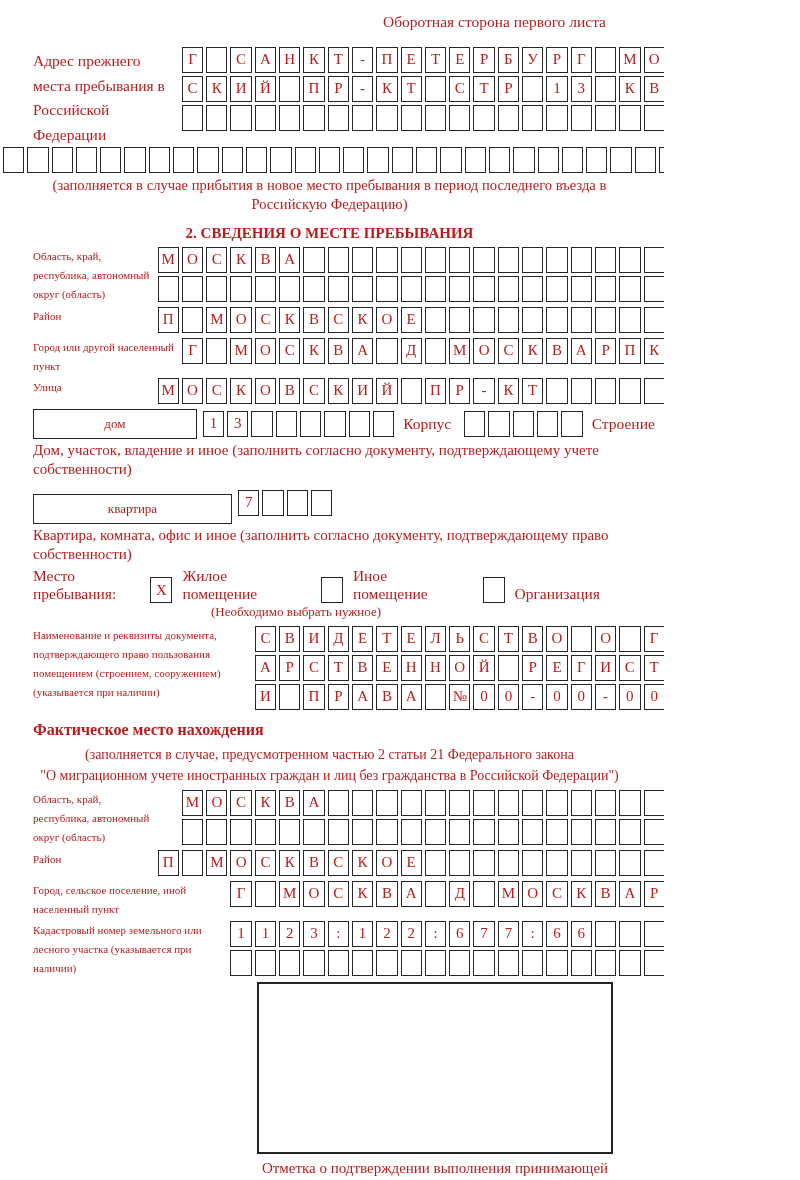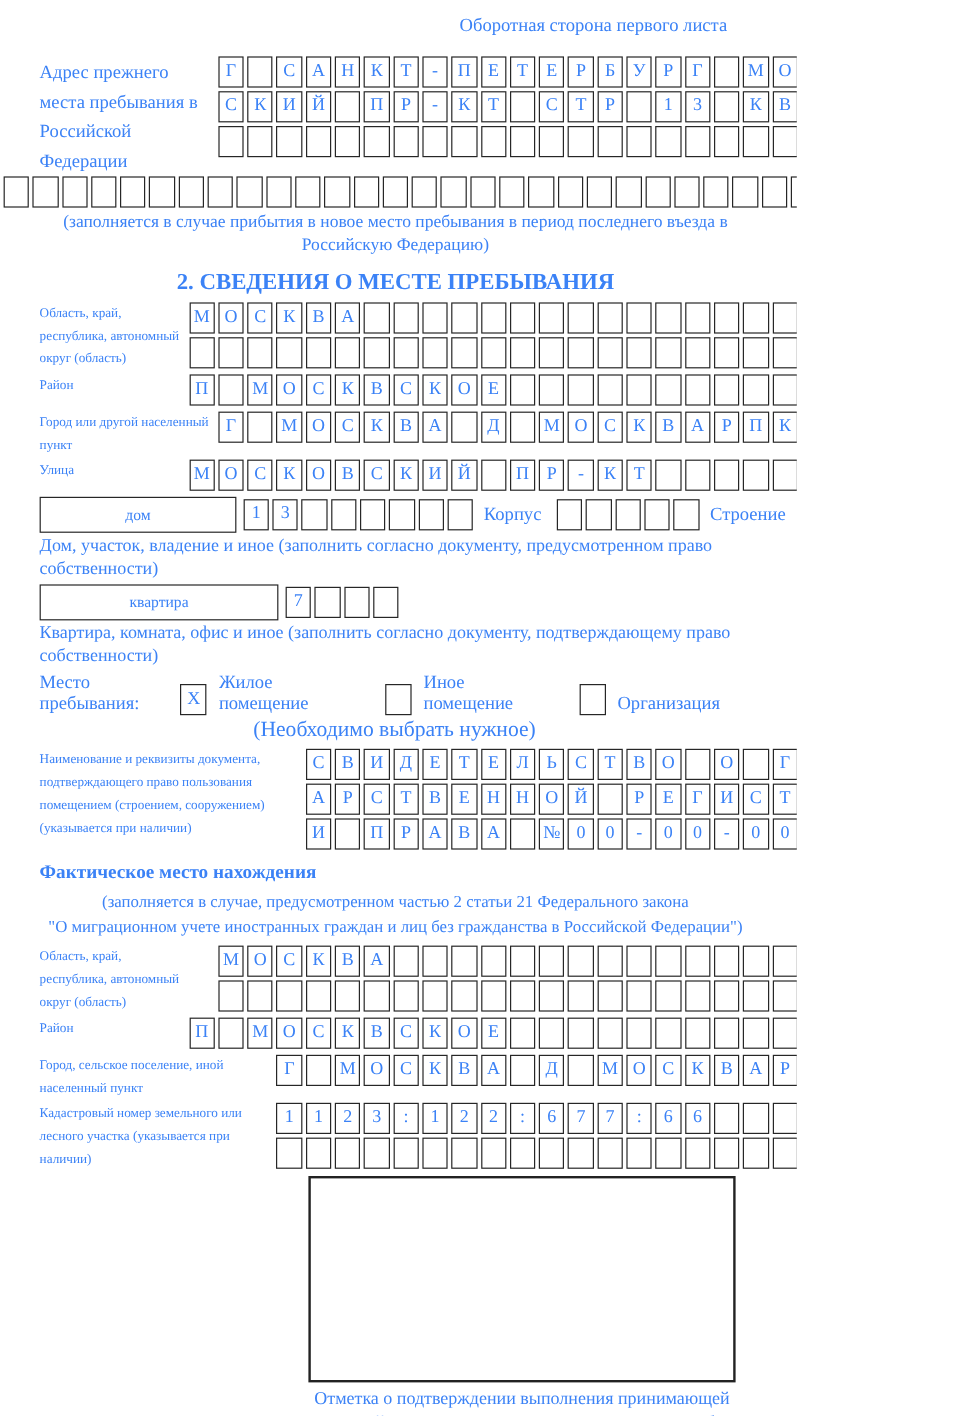--- a/index.html
+++ b/index.html
@@ -1,18 +1,18 @@
 <!DOCTYPE html>
 <html><head>
 <meta charset="utf-8">
 <style>
   html,body{margin:0;padding:0;background:#fff;}
   .page{
     width:664px;height:1180px;box-sizing:border-box;overflow:hidden;
-    background:#fff;color:#3b82f6;position:relative;
+    background:#fff;color:#b91c1c;position:relative;
     font-family:"Liberation Serif","DejaVu Serif",serif;
     padding:13px 38px 0 33px;
   }
   .corner{text-align:right;font-size:15.5px;padding-right:20px;margin-bottom:16px;}
   .row{display:flex;align-items:flex-start;width:729px;}
   .lbl{font-size:11px;line-height:19px;}
   .lbl-top{width:140px;font-size:15.5px;line-height:24.5px;padding-top:2px;}
   .lbl-oblast{width:120px;}
   .lbl-gorod{width:150px;}
   .lbl-wide{width:196px;}
@@ -21,36 +21,36 @@
   .cells{display:flex;gap:3px;margin-bottom:3px;margin-left:auto;}
   .cellcol .cells{margin-left:0;}
   .cell{
     flex:0 0 auto;width:21.3px;height:26px;box-sizing:border-box;
     border:1.7px solid #262626;text-align:center;line-height:23px;
     font-size:15px;font-family:"Liberation Serif",serif;
   }
   .fullrow{margin-left:-30px;width:750px;}
   .caption{font-size:14.6px;line-height:19px;}
   .caption.center{text-align:center;margin:1px 0 3px 0;}
-  .h2{font-weight:bold;text-align:center;font-size:19px;margin:11px 0 5px 0;}
+  .h2{font-weight:bold;text-align:center;font-size:15px;margin:11px 0 5px 0;}
   .mb2{margin-bottom:2px;}
   .domrow{display:flex;align-items:center;width:729px;margin:1px 0 2px 0;}
   .wide-box{height:30px;box-sizing:border-box;border:1.9px solid #262626;
     display:flex;align-items:center;justify-content:center;font-size:13px;}
   .box-dom{width:164px;}
-  .box-kv{width:199px;}
+  .box-kv{width:199px;margin-top:12px;}
   .inline-lbl{font-size:15.5px;padding:0 7px 0 9px;white-space:nowrap;}
   .domrow .cells{margin-left:6px;margin-bottom:0;}
   .capline{font-size:15px;line-height:19px;margin:2px 0 3px 0;}
   .mesto{display:flex;align-items:flex-end;margin:3px 0 1px 0;font-size:15.5px;}
   .checkbox{width:22px;height:26px;box-sizing:border-box;border:1.7px solid #262626;
     display:inline-flex;align-items:center;justify-content:center;
     font-size:15px;margin:0 10px 0 8px;flex:0 0 auto;}
   .mesto .optlbl{margin-right:26px;}
-  .choose-note{font-size:18px;margin:0 0 6px 178px;}
+  .choose-note{font-size:13px;margin:0 0 6px 178px;}
   .fact-head{font-weight:bold;font-size:16px;margin:8px 0 6px 0;}
   .fact-cap{text-align:center;font-size:14px;line-height:20.5px;}
   .stamp-wrap{width:374px;margin-left:auto;margin-right:4px;margin-top:3px;}
   .stamp-box{width:356px;height:172px;box-sizing:border-box;border:2px solid #222;margin:0 auto;}
   .stamp-cap{text-align:center;font-size:15px;line-height:19.5px;margin-top:5px;}
   .gap4{height:4px;}
 </style>
 </head>
 <body>
 
@@ -351,21 +351,21 @@
         <span class="cell"></span>
       </div>
     <div class="inline-lbl">Строение</div>
     <div class="cells">
         <span class="cell">1</span>
         <span class="cell"></span>
         <span class="cell"></span>
         <span class="cell"></span>
       </div>
   </div>
-  <div class="capline">Дом, участок, владение и иное (заполнить согласно документу, предусмотренном право собственности)</div>
+  <div class="capline">Дом, участок, владение и иное (заполнить согласно документу, подтверждающему учете собственности)</div>
 
   <div class="domrow">
     <div class="wide-box box-kv">квартира</div>
     <div class="cells">
         <span class="cell">7</span>
         <span class="cell"></span>
         <span class="cell"></span>
         <span class="cell"></span>
       </div>
   </div>

